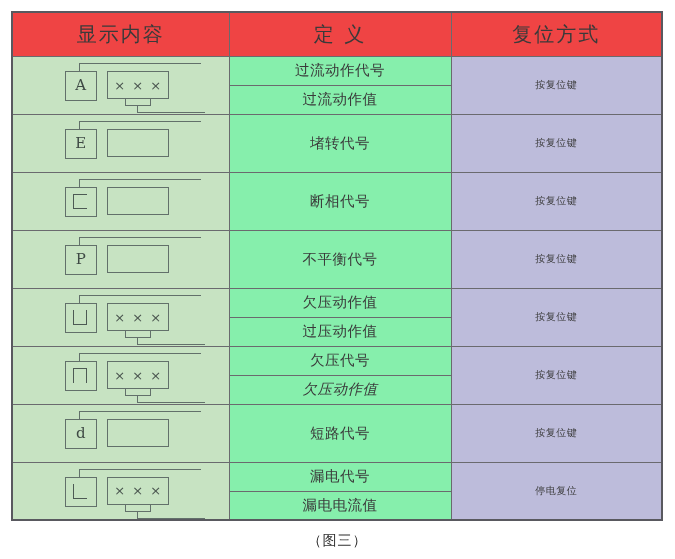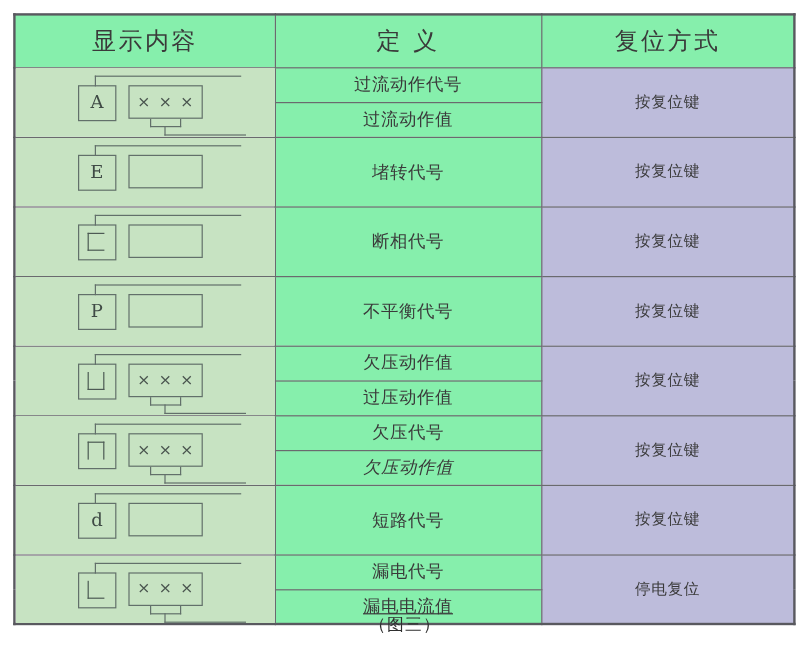--- a/index.html
+++ b/index.html
@@ -32,39 +32,39 @@
   #fault-table th, #fault-table td {
     border: 1px solid #6a6a6e;
     padding: 0;
     text-align: center;
     vertical-align: middle;
     color: #3a3a3a;
     box-sizing: border-box;
   }
   .hdr-row th {
     height: 44px;
-    background: #86efac;
+    background: #ef4444;
     font-size: 20px;
     font-weight: normal;
     letter-spacing: 2px;
   }
   .cell-display {
     background: #c7e3c2;
     position: relative;
   }
   .cell-def {
     background: #86efac;
     font-size: 14.5px;
     text-align: left;
     padding-left: 14px;
     letter-spacing: 0.5px;
   }
   .cell-reset {
     background: #bdbcdb;
-    font-size: 13px;
+    font-size: 10px;
     letter-spacing: 0.5px;
     font-family: Liberation Serif, serif;
   }
 
   
   .code-figure {
     position: relative;
     width: 180px;
     height: 56px;
     margin: 0 auto;
@@ -148,21 +148,21 @@
     width: 68px;
     height: 8px;
     border-left: 1.5px solid #62706a;
     border-bottom: 1.5px solid #62706a;
     box-sizing: border-box;
   }
 
   #figure-caption {
     position: absolute;
     left: 0;
-    top: 512px;
+    top: 532px;
     width: 675px;
     text-align: center;
     font-size: 14px;
     color: #2f2f2f;
     letter-spacing: 1px;
   }
 </style>
 </head>
 <body>
 
@@ -303,18 +303,18 @@
               <span class="xx">×</span>
               <span class="xx">×</span>
               <span class="xx">×</span>
             </div>
           </div>
         </td>
         <td class="cell-def" style="height: 29px;">漏电代号</td>
         <td class="cell-reset" rowspan="2">停电复位</td>
       </tr>
       <tr>
-        <td class="cell-def" style="height: 29px; text-decoration: underline;">漏电电流值</td>
+        <td class="cell-def" style="height: 29px;">漏电电流值</td>
       </tr>
     </tbody>
 </table>
 
 <div id="figure-caption">（图三）</div>
 
 </body></html>

